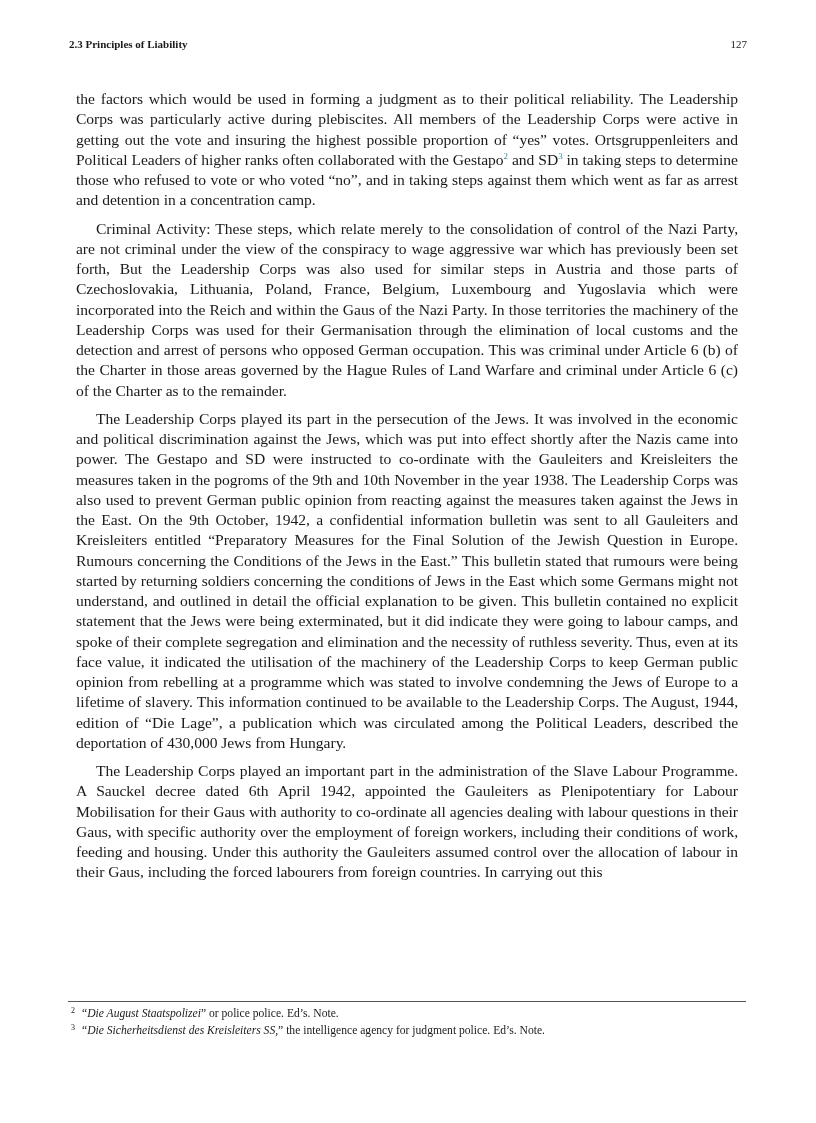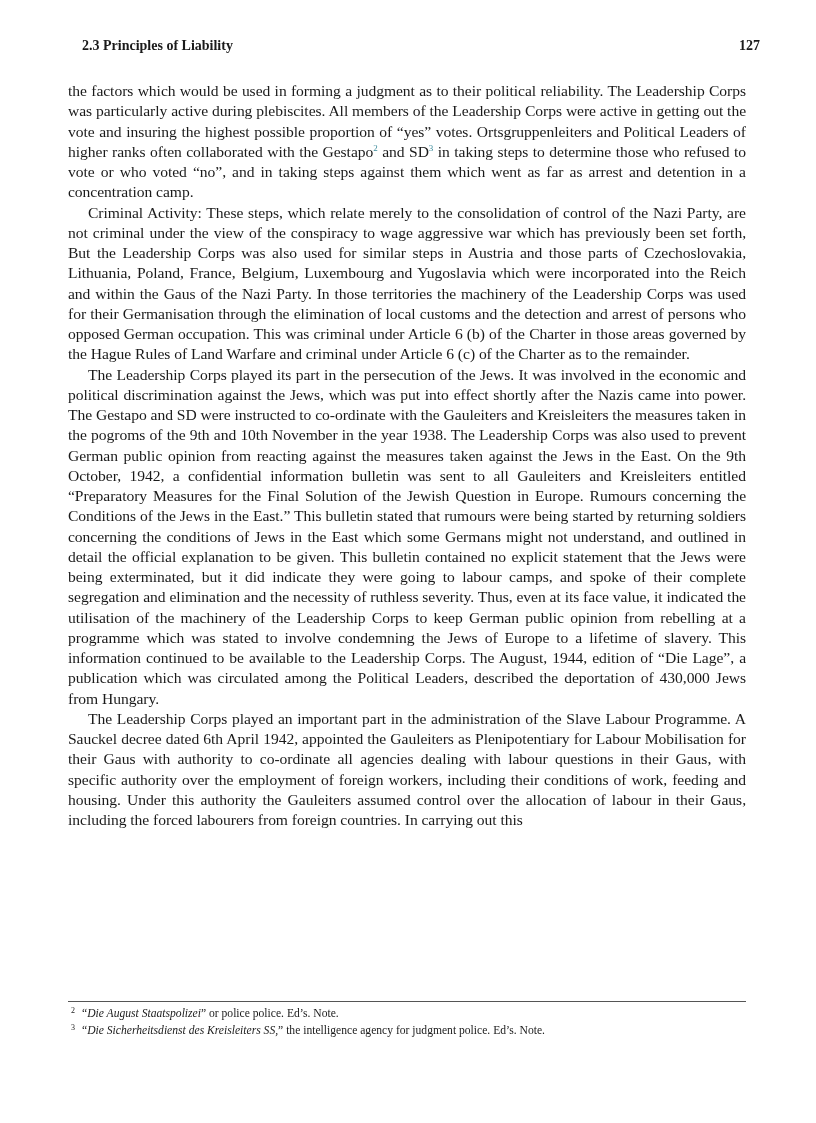--- a/index.html
+++ b/index.html
@@ -1,29 +1,29 @@
 <!DOCTYPE html>
 <html><head>
 <meta charset="utf-8">
 <style>
   html, body { margin: 0; padding: 0; background: #ffffff; }
   body { width: 816px; height: 1123px; position: relative; overflow: hidden; color: #1a1a1a; }
   .page { position: absolute; left: 68px; top: 0; width: 678px; }
   .running-head {
-    position: absolute; top: 38px; left: 14px; width: 678px; height: 20px;
-    font-family: "Liberation Serif", serif; font-size: 14px;
+    position: absolute; top: 38px; left: 1px; width: 678px; height: 20px;
+    font-family: "Liberation Serif", serif; font-size: 11px;
   }
   .running-head .section { position: absolute; left: 0; top: 0; font-weight: bold; }
-  .running-head .folio { position: absolute; right: 0; top: 0; font-weight: bold; }
+  .running-head .folio { position: absolute; right: 0; top: 0; }
   .body-text {
     position: absolute; top: 81px; left: 0; width: 678px;
     font-family: "Liberation Serif", serif; font-size: 15.6px; line-height: 20.25px;
     text-align: justify; hyphens: manual; letter-spacing: -0.05px;
   }
-  .body-text p { margin: 0; }
+  .body-text p { margin: 8px; }
   .body-text p.indent { text-indent: 20px; }
   sup.fnref { font-size: 9px; color: #3a8a9a; vertical-align: 6px; line-height: 0; }
   .footnote-rule {
     position: absolute; top: 1001px; left: 0; width: 678px; height: 0;
     border-top: 1px solid #555;
   }
   .footnotes {
     position: absolute; top: 1005px; left: 0; width: 678px;
     font-family: "Liberation Serif", serif; font-size: 11.6px; line-height: 17px;
   }

